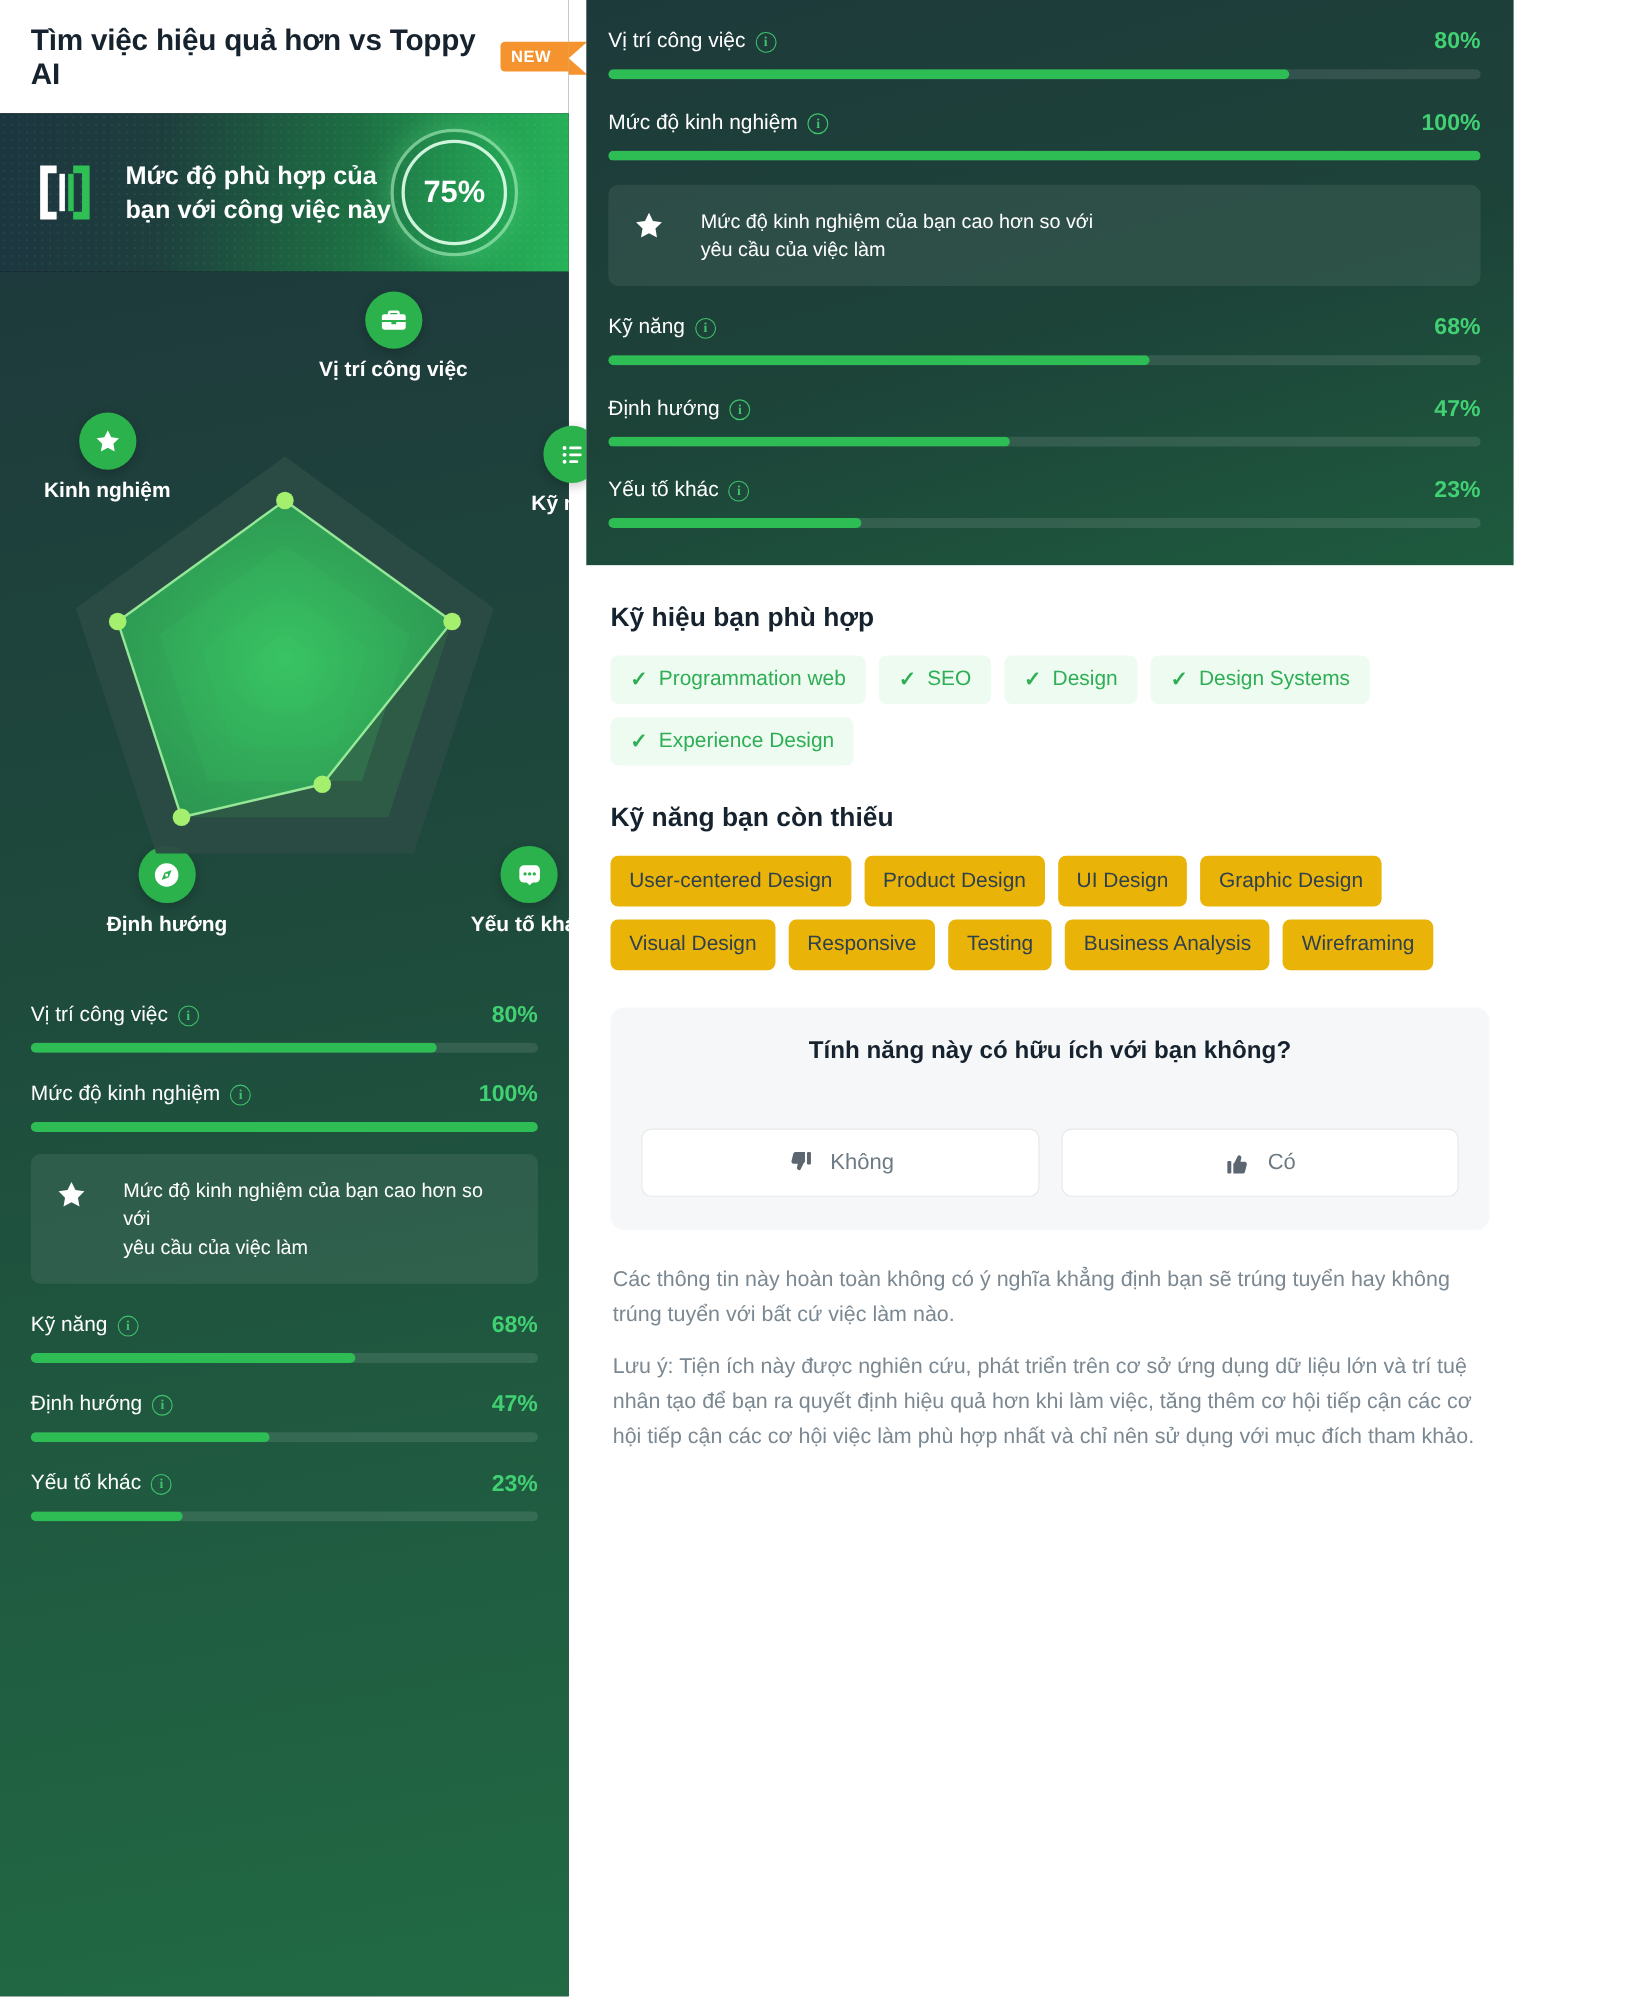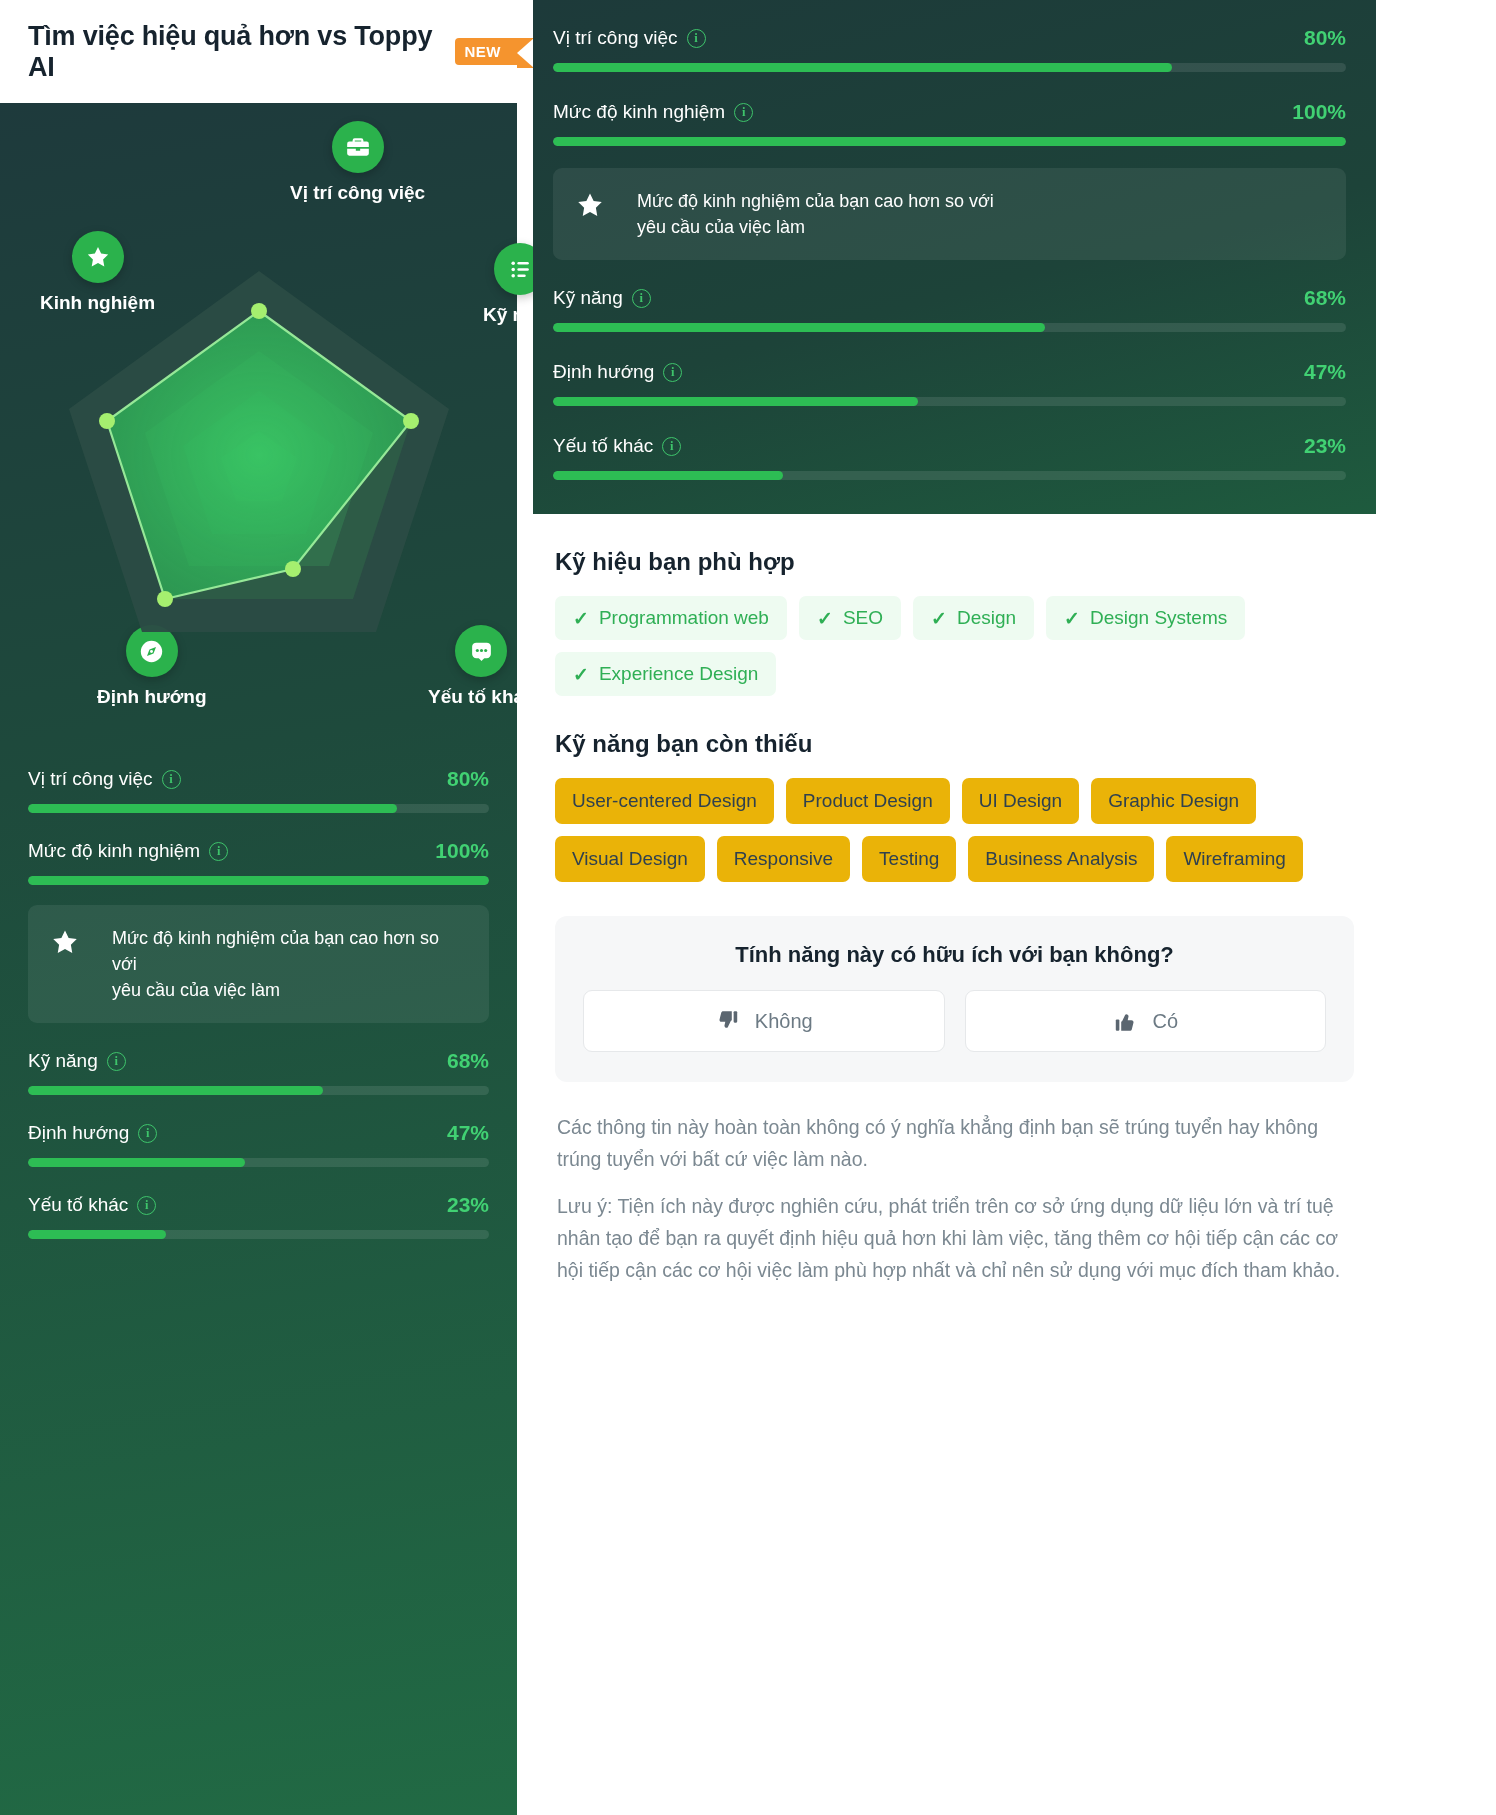--- a/index.html
+++ b/index.html
@@ -121,40 +121,63 @@
     background:#eab308; color:#30414e; font-size: 19px;
     padding: 12px 17px; border-radius: 7px; white-space: nowrap;
   }
 
   .feedback-box { background:#f6f7f8; border-radius: 12px; padding: 26px 28px 30px 28px; margin-top: 14px; }
   .feedback-title { text-align:center; font-size: 22px; font-weight: bold; color:#16232e; margin-bottom: 22px; }
   .feedback-btns { display:flex; gap: 20px; }
   .fb-btn {
     flex:1; background:#fff; border:1px solid #e6e8ea; border-radius: 9px;
     height: 62px; display:flex; align-items:center; justify-content:center; gap: 14px;
-    color:#6c7a84; font-size: 20px; cursor:pointer;
+    color:#6c7a84; font-size: 20px; cursor:pointer;margin-top:36px;
   }
 
   .disclaimer { padding: 30px 2px 0 2px; }
   .disclaimer p { color:#7b8891; font-size: 19.5px; line-height: 1.62; margin-bottom: 16px; }
 
   svg { display:block; }
 </style>
 </head>
 <body>
 
 <div class="page">
 
   <div class="left-col">
 
     <div class="page-header">
       <div class="page-title">Tìm việc hiệu quả hơn vs Toppy AI</div>
       <div class="new-badge">NEW</div>
     </div>
 
+    <div class="hero-banner">
+      <div class="hero-logo">
+        <svg width="62" height="62" viewBox="0 0 62 62">
+          <g fill="none" stroke="#ffffff" stroke-width="7" stroke-linecap="square">
+            <path d="M20 10 L12 10 L12 52 L20 52"></path>
+          </g>
+          <g fill="none" stroke="#2fbf55" stroke-width="7" stroke-linecap="square">
+            <path d="M42 10 L50 10 L50 52 L42 52"></path>
+          </g>
+          <rect x="26" y="14" width="5" height="34" fill="#ffffff"></rect>
+          <rect x="34" y="14" width="5" height="34" fill="#2fbf55"></rect>
+        </svg>
+      </div>
+      <div class="hero-text">
+        <div>Mức độ phù hợp của</div>
+        <div>bạn với công việc này</div>
+      </div>
+      <div class="hero-score">
+        <div class="ring-outer"></div>
+        <div class="ring-inner"></div>
+        <div class="score-val">75%</div>
+      </div>
+    </div>
 
     <div class="left-body">
 
       <div class="radar-wrap">
 
         <div class="axis-node" style="left:262px; top:18px;">
           <div class="axis-icon">
             <svg width="26" height="26" viewBox="0 0 24 24" fill="#fff">
               <path d="M9 4h6a2 2 0 0 1 2 2v1h3a2 2 0 0 1 2 2v3H2V9a2 2 0 0 1 2-2h3V6a2 2 0 0 1 2-2zm0 3h6V6H9v1z"></path>
               <path d="M2 13.5h8v2h4v-2h8V18a2 2 0 0 1-2 2H4a2 2 0 0 1-2-2v-4.5z"></path>

